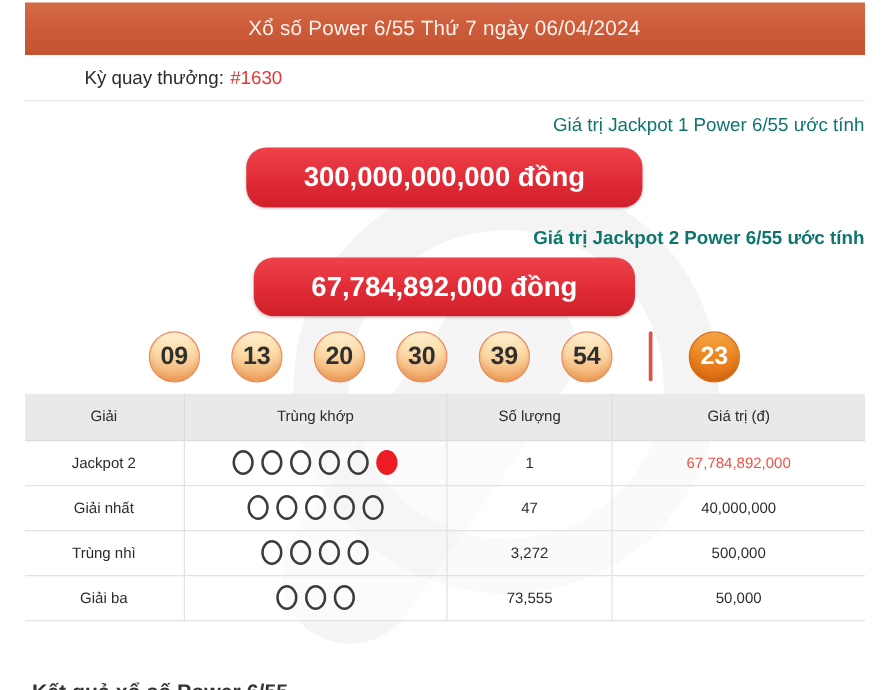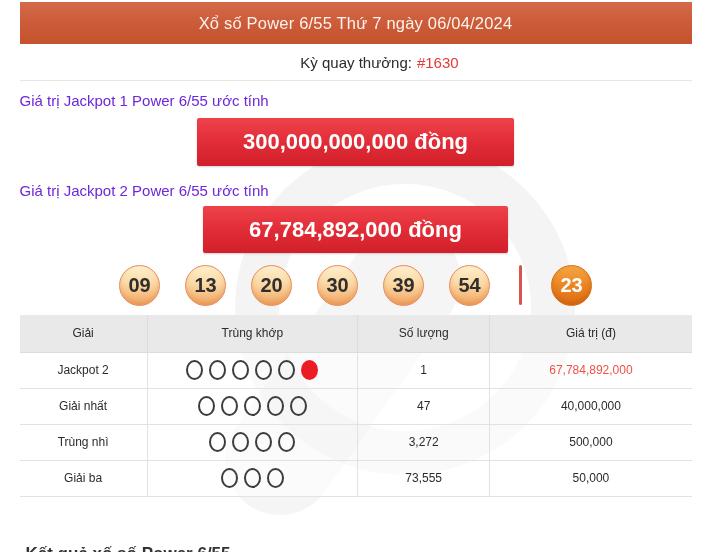--- a/index.html
+++ b/index.html
@@ -40,51 +40,51 @@
     display: flex; align-items: center; justify-content: center;
   }
   .topbar span {
     color: #fdf3ec;
     font-size: 16.5px;
     letter-spacing: 0.2px;
   }
   
   .draw-line {
     height: 36px;
-    display: flex; align-items: center; justify-content: center;
+    display: flex; align-items: center; justify-content: flex-start;
     font-size: 15px;
     gap: 5px;
     padding-left: 48px;
   }
   .draw-line .red { color: #e53935; }
   .divider { border-top: 1px solid #e6e6e6; }
   
   .caption {
     margin-top: 11px;
-    text-align: left;
+    text-align: right;
     font-size: 15px;
-    color: #6d28d9;
+    color: #0f766e;
   }
   .amount-btn {
     display: block;
     margin: 9px auto 0 auto;
     height: 48px;
     padding: 0 46px;
     background: linear-gradient(180deg, #ee424b 0%, #e02b36 55%, #d1202b 100%);
     border: none;
-    border-radius: 2px;
+    border-radius: 16px;
     color: #fff;
     font-family: "Liberation Sans", sans-serif;
     font-size: 22px;
     font-weight: bold;
     cursor: pointer;
     box-shadow: 0 1px 2px rgba(0,0,0,0.18);
   }
   .amount-btn.btn2 { margin-top: 7px; height: 47px; }
-  .caption.c2 { margin-top: 16px; }
+  .caption.c2 { margin-top: 16px; font-weight: bold; }
   
   .balls {
     margin-top: 10px;
     height: 44px;
     display: flex; align-items: center; justify-content: center;
     gap: 25px;
   }
   .ball {
     width: 41px; height: 41px;
     border-radius: 50%;

